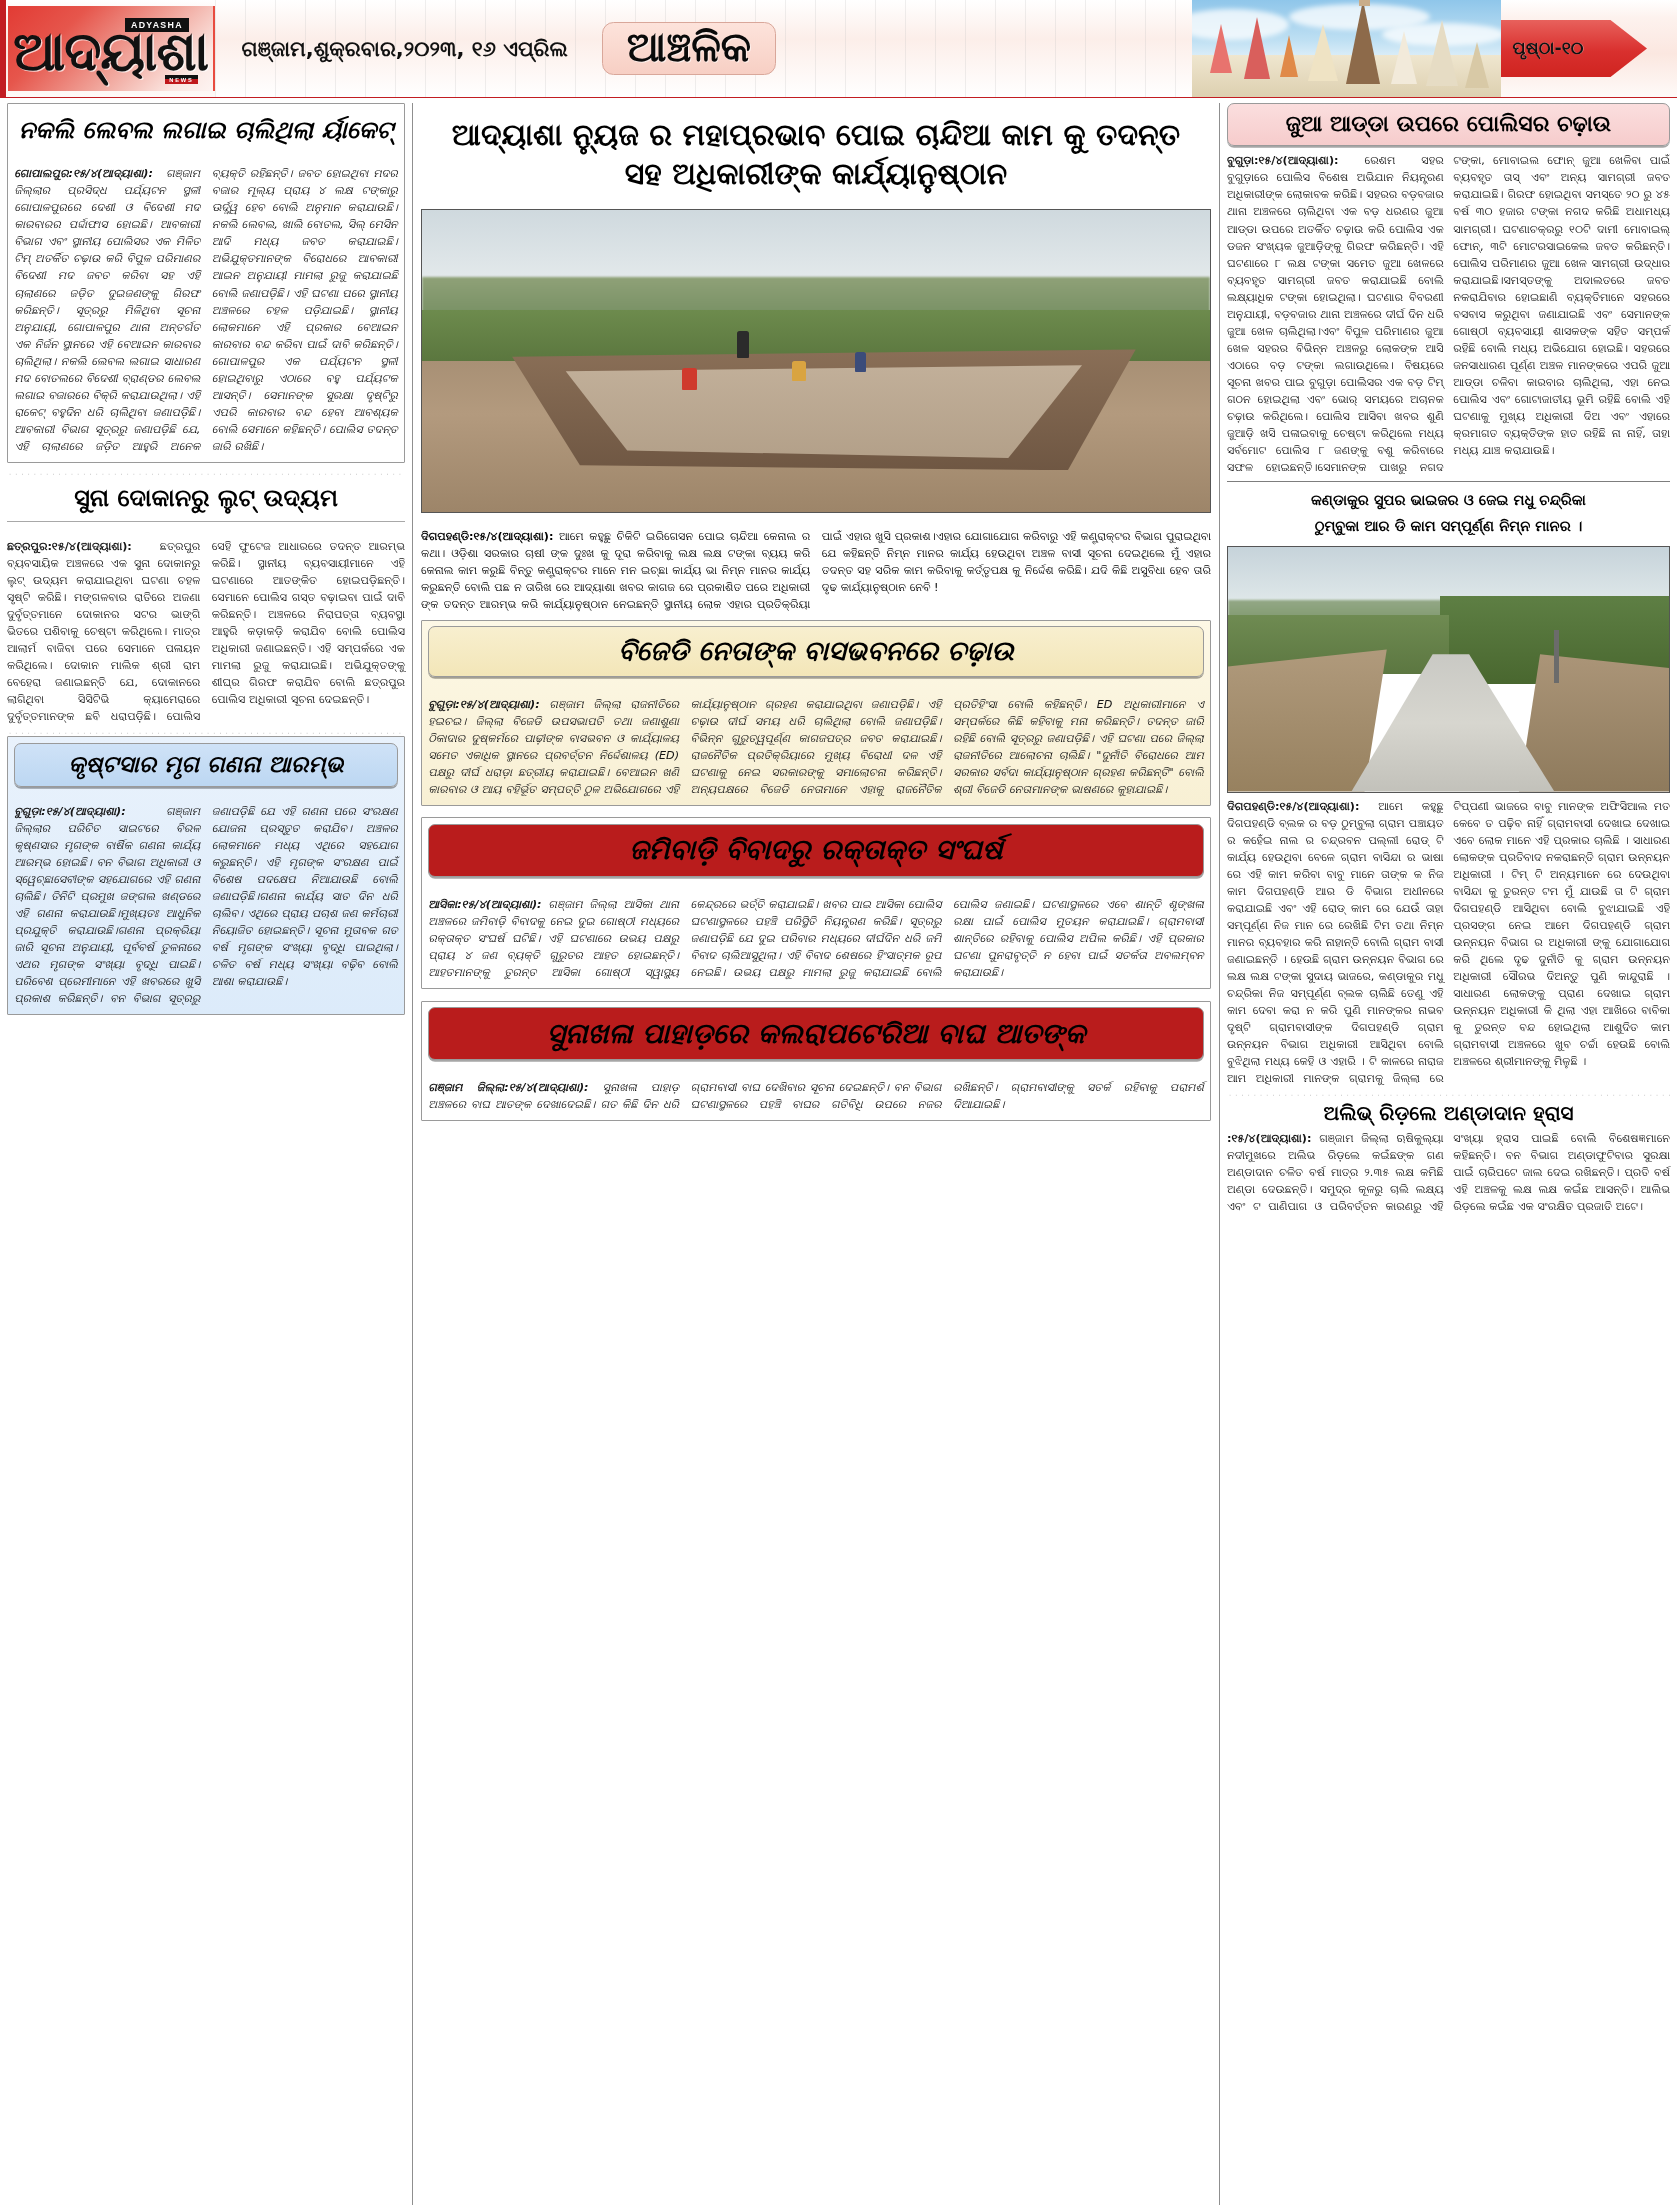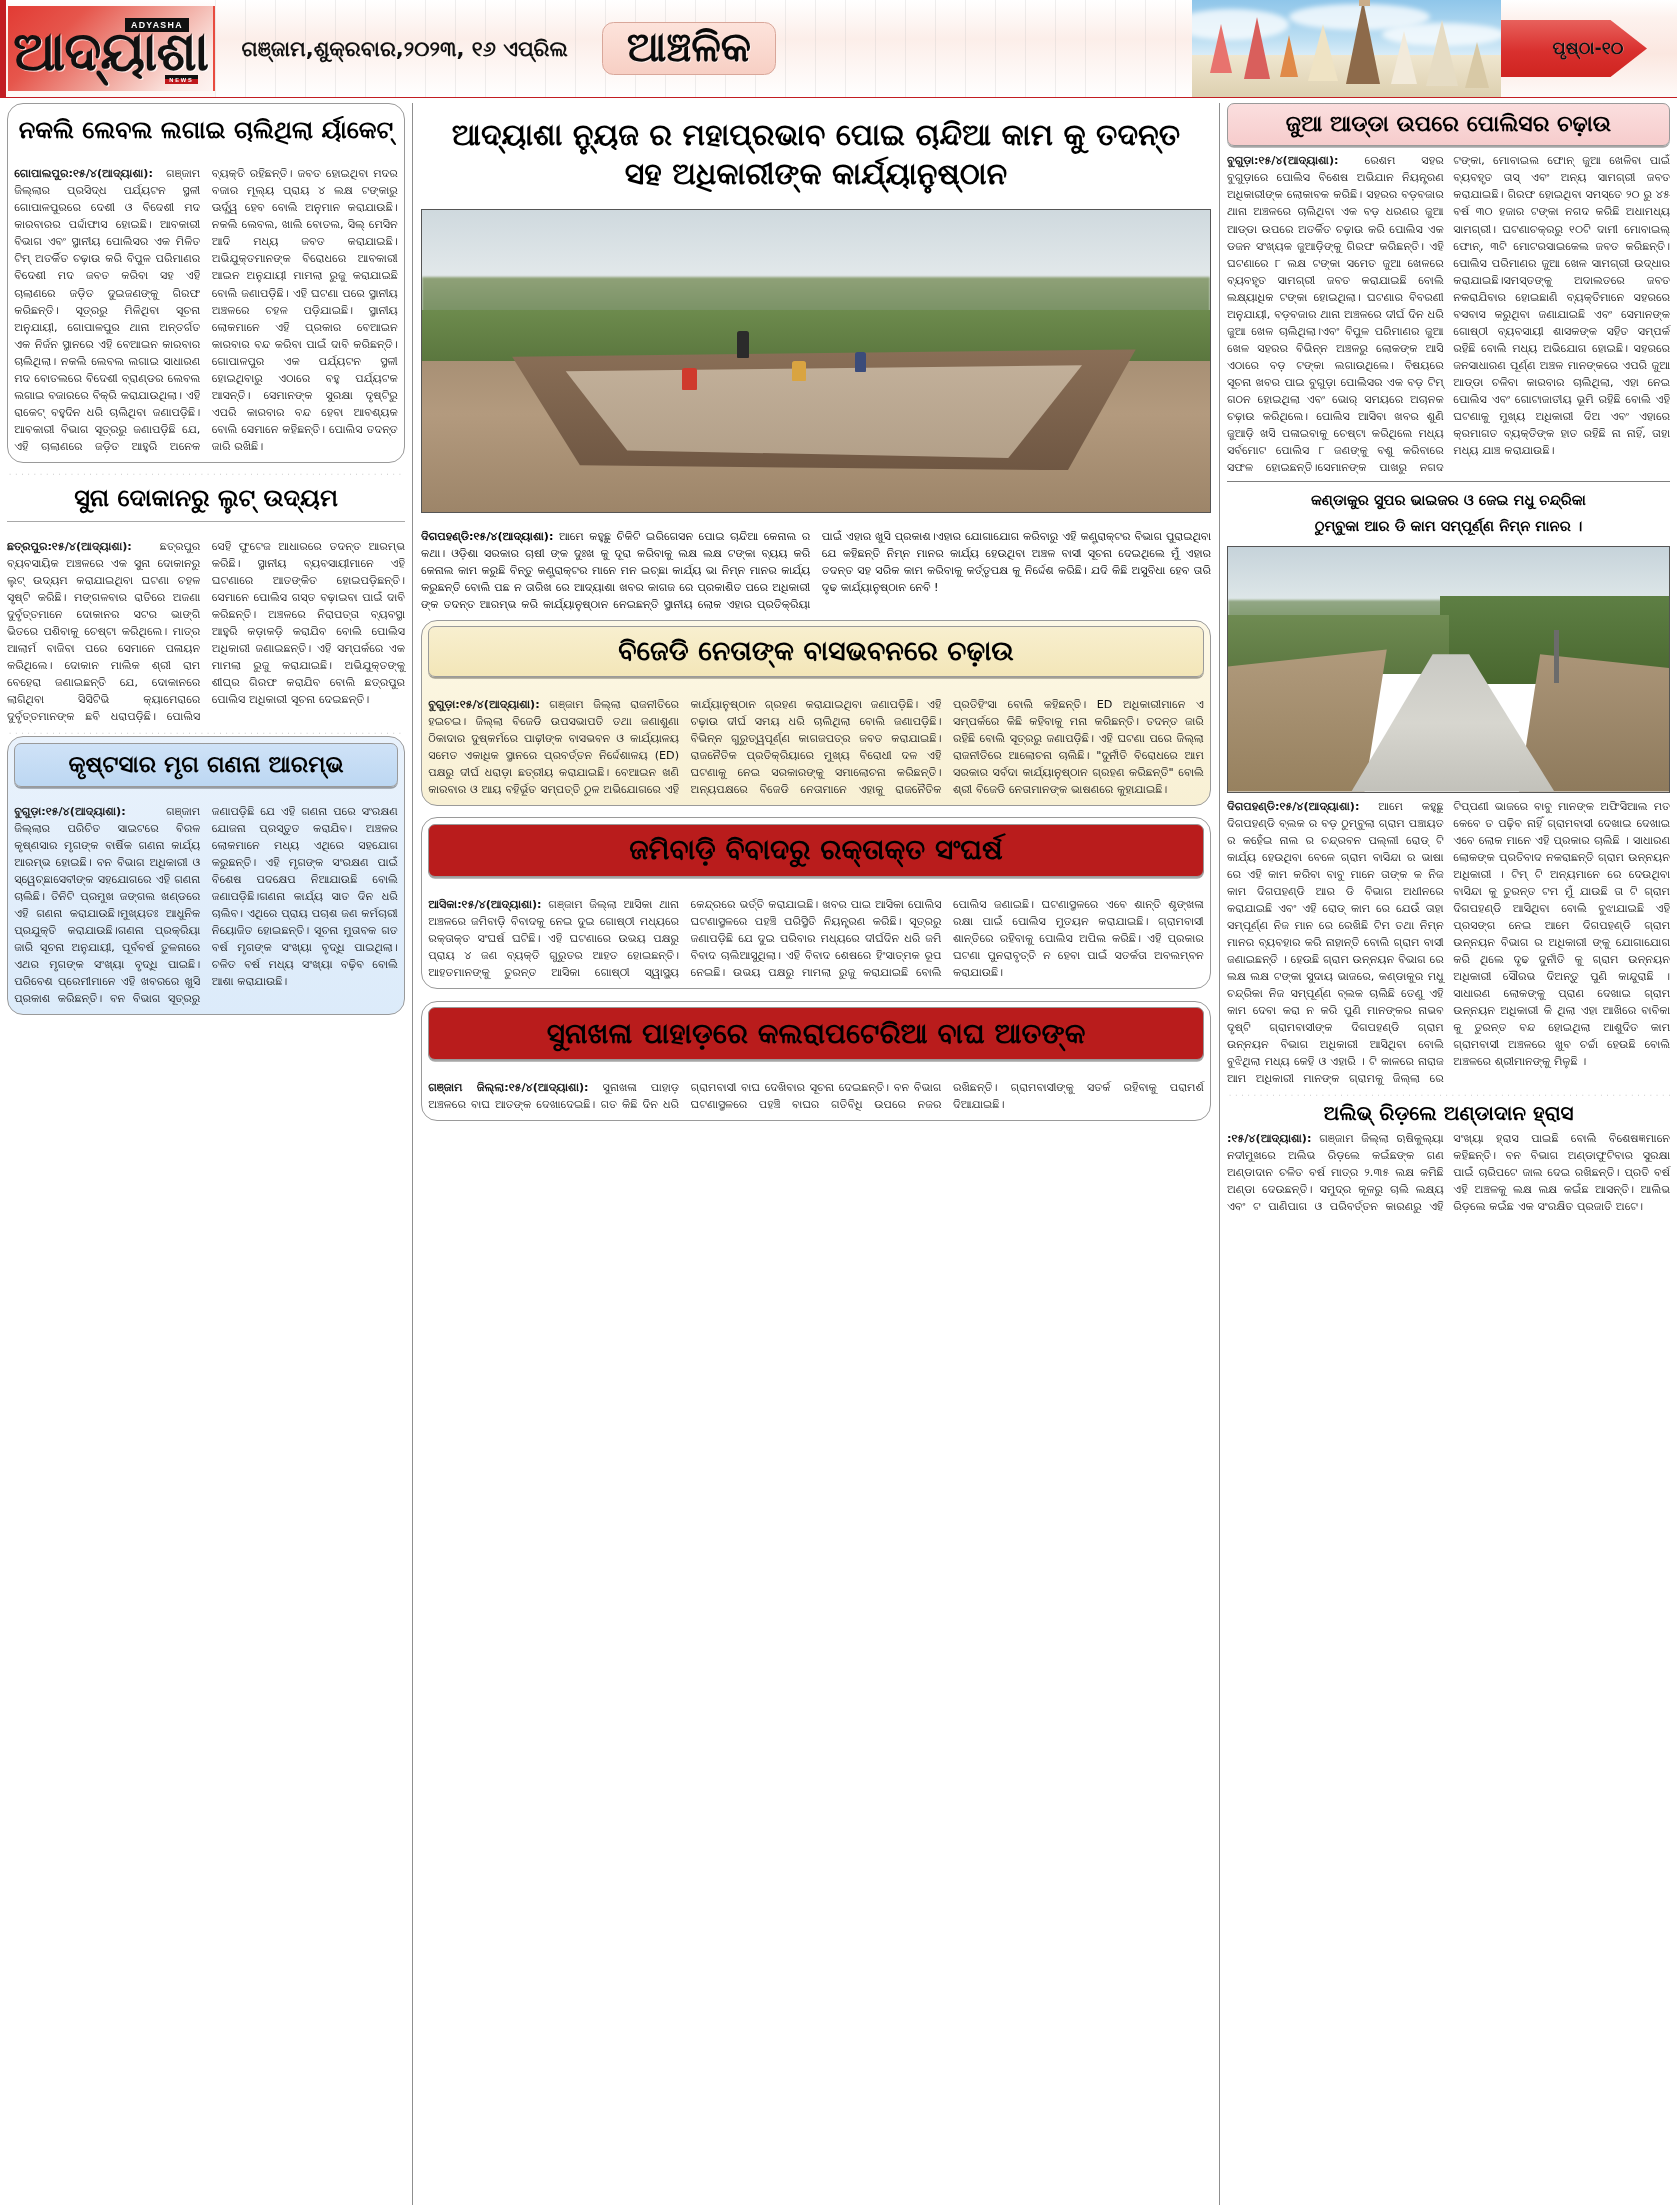--- a/index.html
+++ b/index.html
@@ -92,21 +92,20 @@
   .pagenum .flag {
     position:absolute; left:0; top:20px; height:57px; width:146px;
     background: linear-gradient(180deg,#e8615c 0%, #d9302e 55%, #cf2420 100%);
     clip-path: polygon(0 0, 75% 0, 100% 50%, 75% 100%, 0 100%);
     display:flex; align-items:center;
   }
   .pagenum .flag span {
     font-family:"DejaVu Sans", sans-serif;
     font-size: 17.6px; font-weight:800; color:#111; padding-left:11.5px;
     text-shadow: 0.4px 0.4px 0 rgba(255,255,255,.5);
-    margin-left: 40px;
   }
   .mast-leftbar { position:absolute; left:0; top:0; width:6.2px; height:100%; background:#c21d22; }
 
   
   .content {
     display:flex;
     padding: 5.3px 7px 0 7px;
     gap: 0;
     height: calc(2748px - 98px - 49px);
   }
@@ -136,24 +135,25 @@
     height: 4.4px; margin: 4.4px 0 2.6px;
     background-image: radial-gradient(circle, #bdbdbd 0.7px, transparent 0.8px);
     background-size: 6.2px 4.4px; background-repeat: repeat-x;
     background-position: 0 1.8px;
   }
   .rule { border-top: 1.3px solid #7d7d7d; margin: 5.3px 0; }
   .rule-thin { border-top: 0.9px solid #a8a8a8; margin: 3.5px 0; }
 
   .story-frame {
     border: 0.9px solid #9a9a9a;
-    border-radius: 16px;
+    border-radius: 1px;
     padding: 5.3px 6.2px 7px;
     margin-bottom: 8px;
     background:#fff;
+    font-style:italic;
   }
   .story-frame.cream { background: linear-gradient(180deg,#fdf8e6 0%, #f8f0d4 100%); }
   .story-frame.blue  { background: linear-gradient(180deg,#e9f2fc 0%, #dcebfa 100%); }
 
   
   .body2, .body3, .body1 {
     font-family:"DejaVu Sans", sans-serif;
     font-size: 11.2px; line-height: 1.52; color:#151515;
     text-align: justify; text-justify: inter-word;
     hyphens: none; word-spacing: 0.2px;

